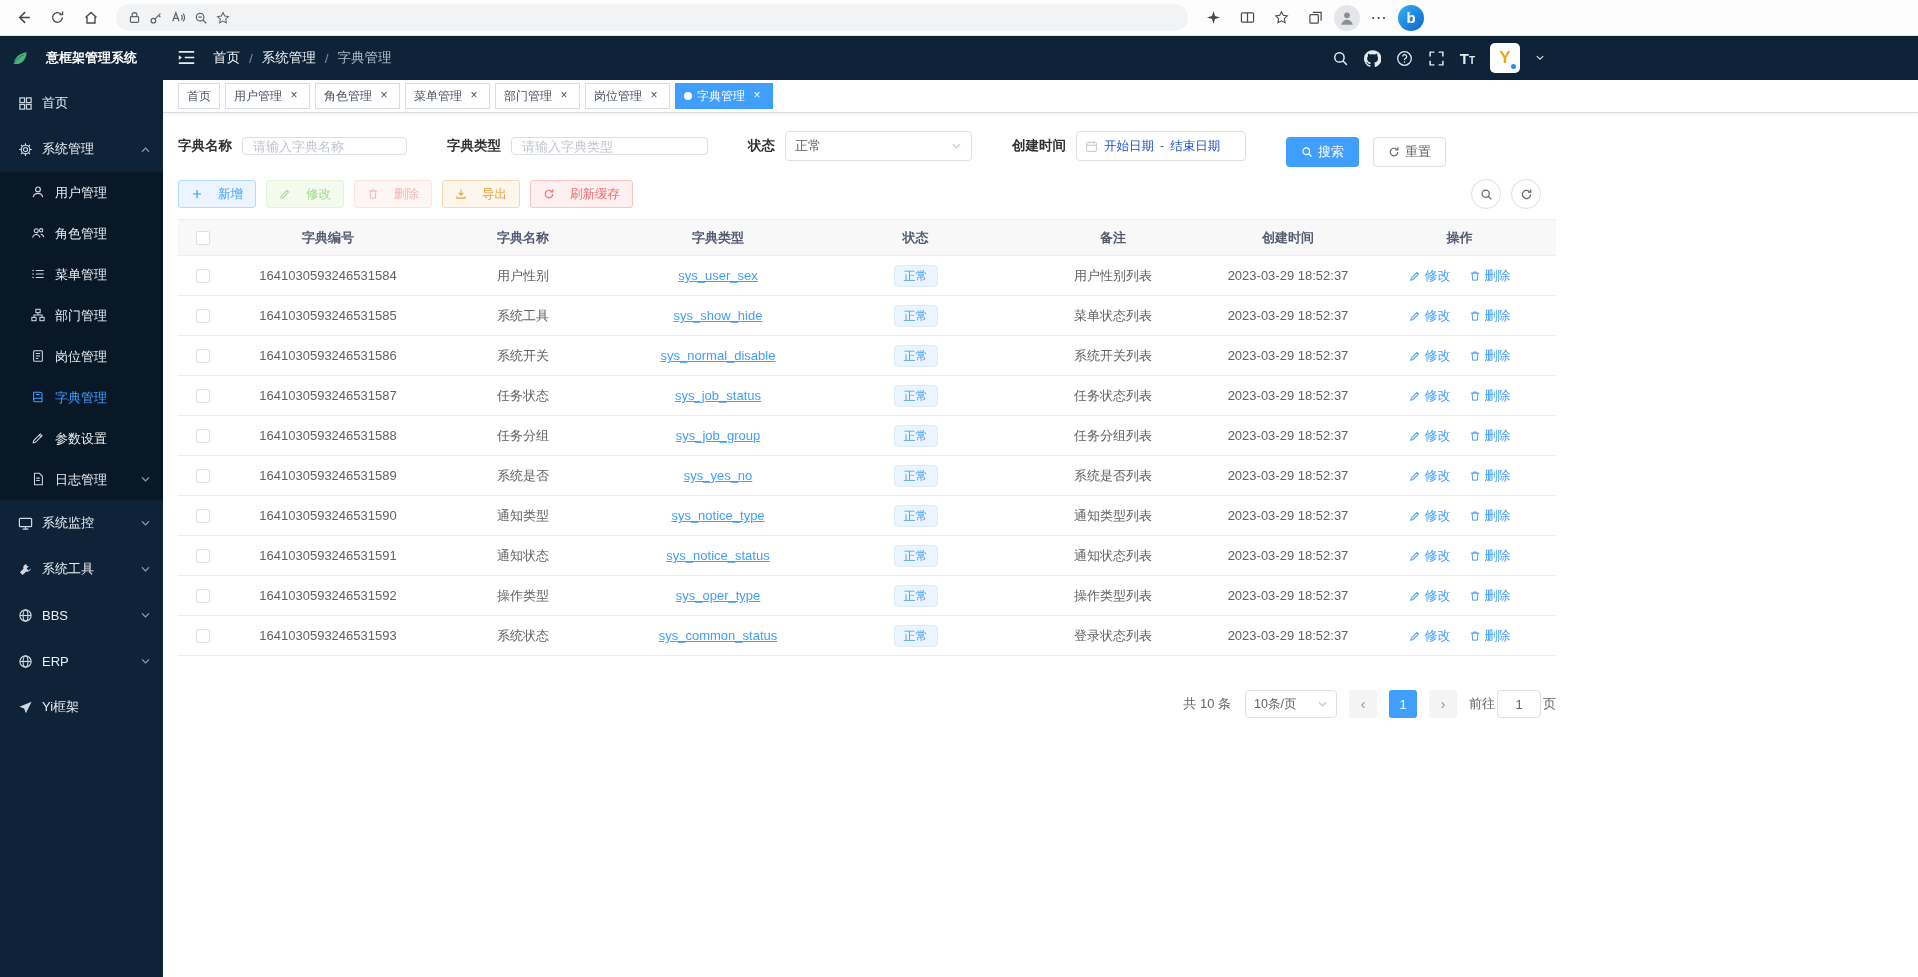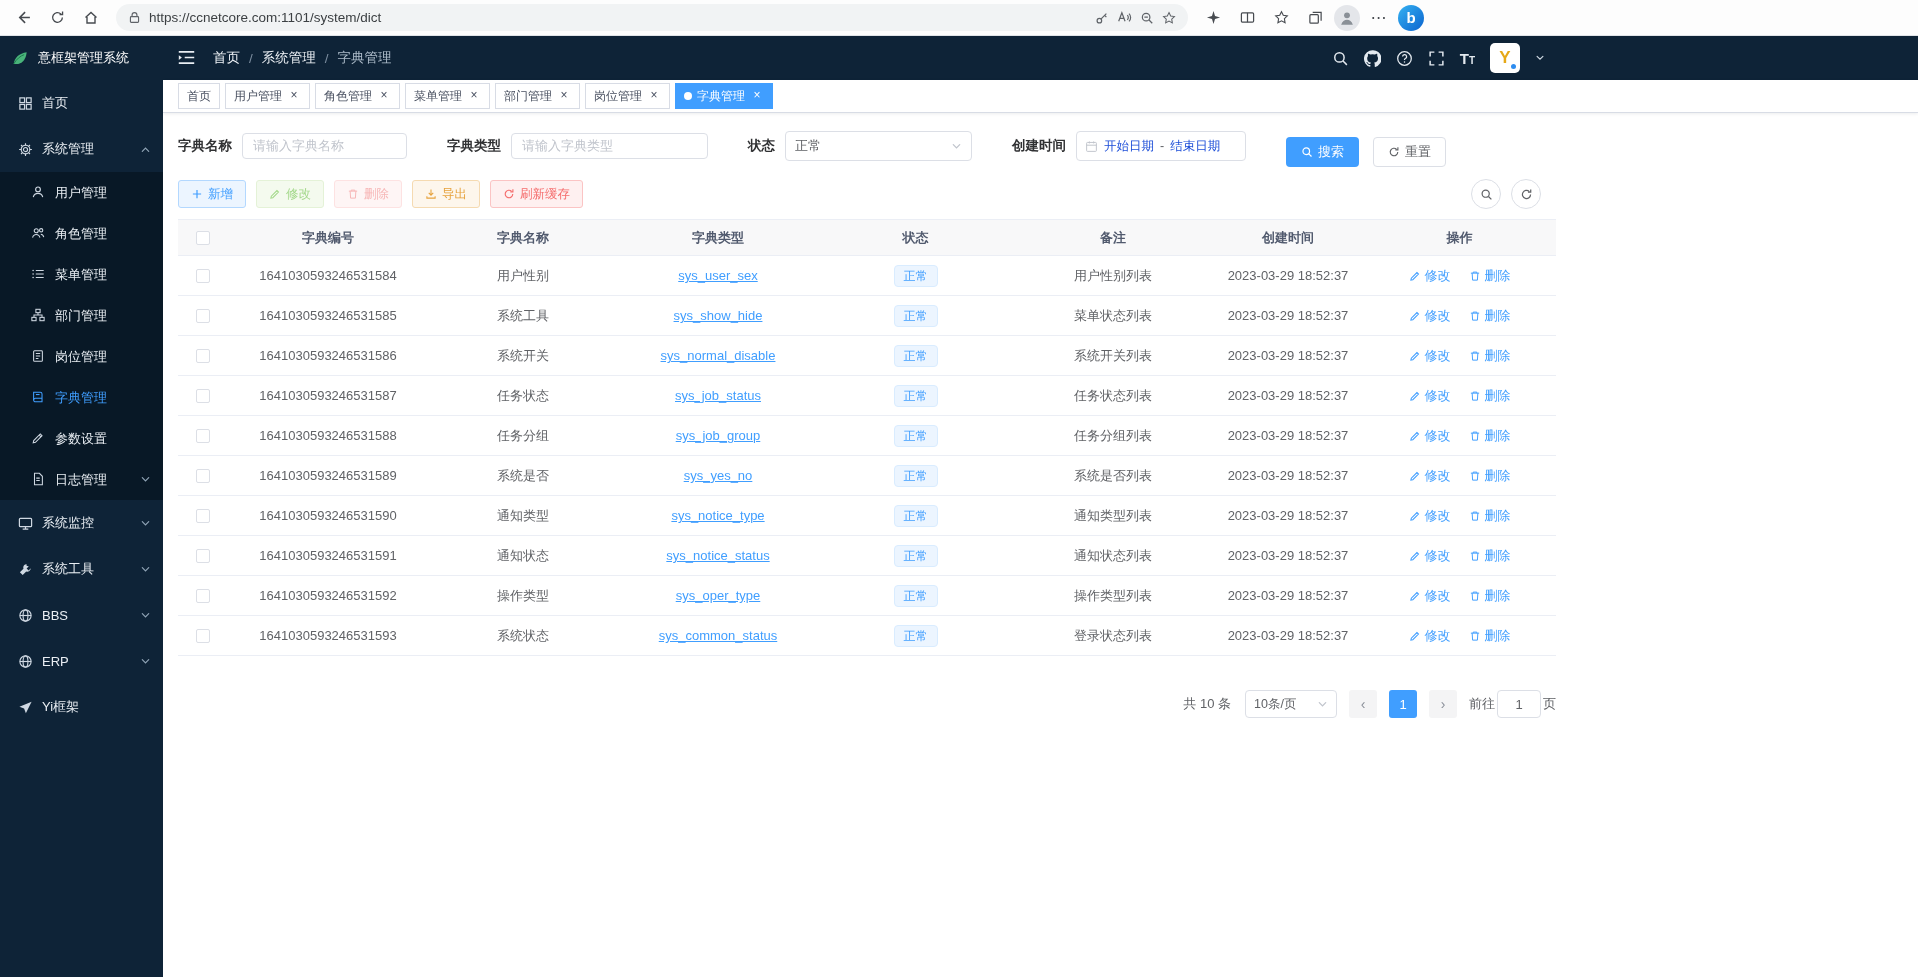--- a/index.html
+++ b/index.html
@@ -20,21 +20,21 @@
     display:flex; align-items:center; justify-content:center; overflow:hidden; cursor:pointer; }
   .bing-badge { width:26px; height:26px; border-radius:50%;
     background:linear-gradient(135deg,#35b2f2,#0b63ce); color:#fff; font-weight:bold;
     font-size:15px; display:flex; align-items:center; justify-content:center; cursor:pointer; }
   .more-dots { font-size:16px; letter-spacing:1px; color:#474b50; }
 
   
   .app { display:flex; height:941px; }
   .sidebar { width:163px; background:#0e2337; color:#e9eef3; flex:0 0 auto; }
   .logo-row { height:44px; display:flex; align-items:center; gap:8px; padding:0 10px; }
-  .logo-title { font-size:13px; font-weight:normal; color:#fff; white-space:nowrap; }
+  .logo-title { font-size:13px; font-weight:bold; color:#fff; white-space:nowrap;margin-left:8px; }
   .menu-item { height:46px; display:flex; align-items:center; gap:9px; padding:0 12px 0 18px;
     font-size:13px; cursor:pointer; color:#e9eef3; }
   .mi-ic { width:15px; height:15px; color:#cfd8e2; flex:0 0 auto; }
   .mi-label { white-space:nowrap; }
   .chev { margin-left:auto; color:#8fa3b5; width:11px; height:11px; }
   .chev.up svg { transform:rotate(180deg); }
   .submenu { background:#081826; }
   .submenu .menu-item { height:41px; padding-left:31px; }
   .menu-item.active { color:#409eff; }
   .menu-item.active .mi-ic { color:#409eff; }
@@ -74,22 +74,22 @@
     background:#fff; }
   .tab-close { font-size:12px; width:14px; height:14px; border-radius:50%; text-align:center;
     line-height:13px; }
 
   
   .content { padding:12px 0 0 15px; width:1393px; font-size:13px; color:#606266; }
 
   .filter-row { display:flex; align-items:center; margin-bottom:12px; }
   .f-group { display:flex; align-items:center; gap:10px; margin-right:40px; }
   .f-label { font-weight:bold; color:#303133; font-size:13.5px; white-space:nowrap; }
-  .f-input { height:26px; border:1px solid #dcdfe6; border-radius:4px; padding:0 10px;
-    font-size:13px; color:#606266; outline:none; font-family:Liberation Mono, monospace; }
+  .f-input { height:18px; border:1px solid #dcdfe6; border-radius:4px; padding:0 10px;
+    font-size:13px; color:#606266; outline:none; font-family:Liberation Sans, sans-serif; }
   .f-input::placeholder { color:#c0c4cc; }
   .f-select { width:187px; height:30px; border:1px solid #dcdfe6; border-radius:4px;
     display:flex; align-items:center; justify-content:space-between; padding:0 9px;
     cursor:pointer; background:#fff; }
   .f-select .sel-caret { width:11px; height:11px; color:#c0c4cc; }
   .f-date { width:170px; height:30px; border:1px solid #dcdfe6; border-radius:4px;
     display:flex; align-items:center; gap:6px; padding:0 8px; background:#fff; cursor:pointer; }
   .f-date .ph { color:#1d4ed8; font-size:12.5px; white-space:nowrap; }
   .f-date .sep { color:#606266; font-size:12.5px; }
   .cal-ic { width:13px; height:13px; color:#c0c4cc; flex:0 0 auto; }
@@ -97,21 +97,21 @@
   .btn { height:30px; border-radius:4px; padding:0 14px; font-size:13px; cursor:pointer;
     display:inline-flex; align-items:center; gap:5px; border:1px solid transparent;
     font-family:inherit;margin-top:12px; }
   .btn-primary { background:#409eff; color:#fff; }
   .btn-default { background:#fff; border-color:#dcdfe6; color:#606266; }
   .btn .bic { width:12px; height:12px; }
 
   .toolbar-row { display:flex; align-items:center; gap:10px; margin-bottom:10px;
     padding-right:15px; }
   .sbtn { height:28px; border-radius:3px; padding:0 12px; font-size:12.5px; cursor:pointer;
-    display:inline-flex; align-items:center; gap:5px; border:1px solid transparent;
+    display:inline-flex; align-items:center; gap:15px; border:1px solid transparent;
     font-family:inherit; }
   .sbtn .bic { width:12px; height:12px; }
   .sbtn-add { background:#ecf5ff; border-color:#b3d8ff; color:#409eff; }
   .sbtn-edit { background:#f4faee; border-color:#e4f2d7; color:#a3d88a; cursor:not-allowed; }
   .sbtn-del { background:#fef5f5; border-color:#fde2e2; color:#f7b6b6; cursor:not-allowed; }
   .sbtn-export { background:#fdf6ec; border-color:#f5dab1; color:#e6a23c; }
   .sbtn-cache { background:#fef0f0; border-color:#fbc4c4; color:#f56c6c; }
   .tb-right { margin-left:auto; display:flex; gap:10px; }
   .circle-btn { width:30px; height:30px; border-radius:50%; border:1px solid #dcdfe6;
     background:#fff; color:#606266; display:flex; align-items:center; justify-content:center;
@@ -169,21 +169,20 @@
         <path d="M2.5 7.5L8 2.5l5.5 5M4 7v6h8V7"></path>
       </svg>
   </span>
   <div class="omnibox">
     <span class="omni-ic">
       <svg width="13" height="13" viewBox="0 0 16 16" fill="none" stroke="currentColor" stroke-width="1.4">
           <rect x="3" y="7" width="10" height="7" rx="1"></rect>
           <path d="M5 7V5a3 3 0 0 1 6 0v2"></path>
         </svg>
     </span>
-    <span class="omni-url">https://ccnetcore.com:1101/system/dict</span>
     <span class="omni-ic">
       <svg width="14" height="14" viewBox="0 0 16 16" fill="none" stroke="currentColor" stroke-width="1.4">
           <circle cx="5" cy="11" r="2.6"></circle>
           <path d="M7 9l6-6M11 5l2 2"></path>
         </svg>
     </span>
     <span class="omni-ic">
       <svg width="15" height="15" viewBox="0 0 16 16" fill="none" stroke="currentColor" stroke-width="1.3">
           <path d="M1.8 12L5.2 3l3.4 9M2.9 9h4.6"></path>
           <path d="M11 5.5a3.5 3.5 0 0 1 0 5"></path>

